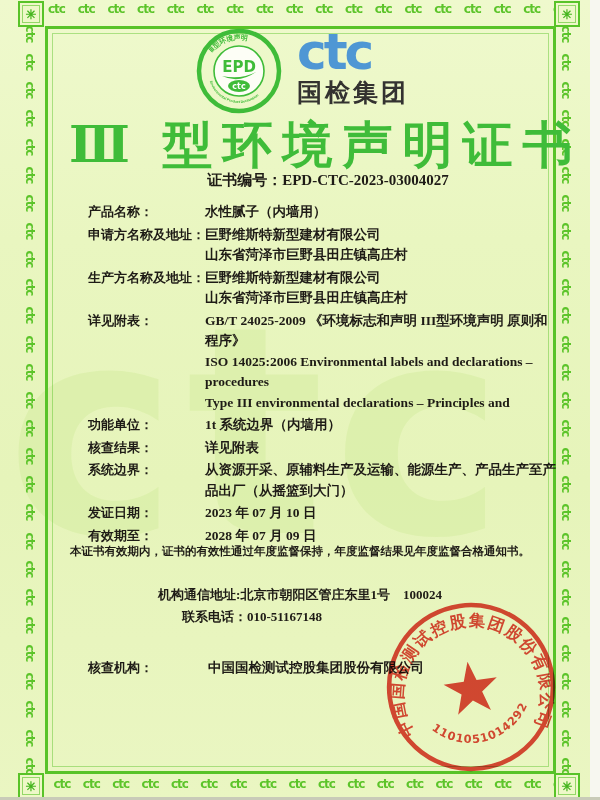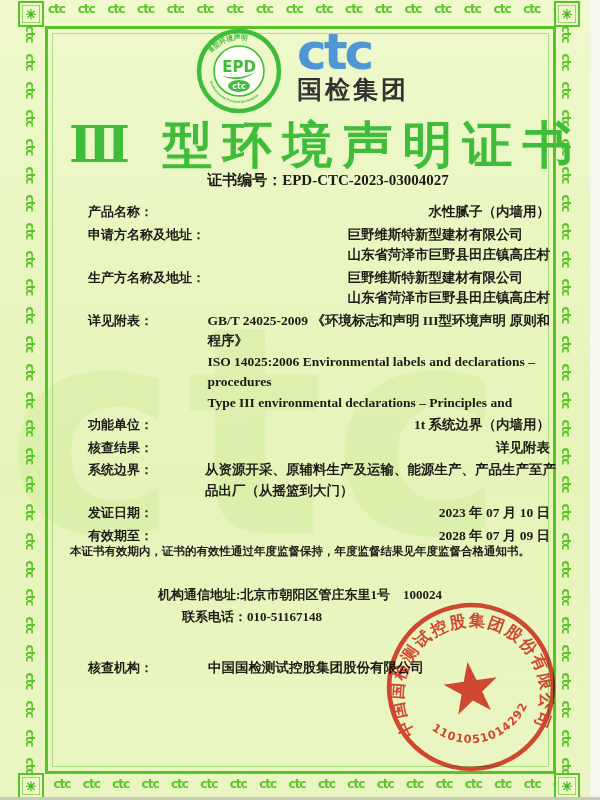--- a/index.html
+++ b/index.html
@@ -28,29 +28,29 @@
   .scan-bottom{position:absolute;left:0;bottom:0;width:100%;height:3px;background:#c9cbb8;z-index:6;}
   
   .watermark{position:absolute;left:6px;top:308px;z-index:1;
     font-family:"DejaVu Sans","Liberation Sans",sans-serif;font-weight:800;font-size:290px;line-height:250px;
     letter-spacing:8px;color:#d7eea4;opacity:.6;user-select:none;}
   
   .epd-logo{position:absolute;left:196px;top:28px;z-index:3;}
   .ctclogo{position:absolute;left:297px;top:26px;z-index:3;width:150px;text-align:left;}
   .ctclogo .mark{font-family:"DejaVu Sans","Liberation Sans",sans-serif;font-weight:800;font-size:50px;
     line-height:52px;color:#4f97d4;letter-spacing:-3px;}
-  .ctclogo .name{font-family:Liberation Mono, monospace;font-weight:900;font-size:25px;
+  .ctclogo .name{font-family:Liberation Sans, sans-serif;font-weight:900;font-size:25px;
     color:#333230;letter-spacing:3px;line-height:26px;margin-top:1px;}
   .title{position:absolute;left:45px;width:510px;top:112px;text-align:center;z-index:3;
     font-size:50px;font-weight:700;color:#3fbc39;letter-spacing:10px;white-space:nowrap;padding-left:24px;}
   .certline{position:absolute;left:45px;width:566px;top:171px;text-align:center;z-index:3;
     font-size:15px;font-weight:700;}
   
   .fields{position:absolute;left:88px;top:202px;width:462px;z-index:3;}
-  .frow{display:flex;margin-bottom:2px;justify-content:space-between;}
+  .frow{display:flex;margin-bottom:2px;}
   .flabel{width:117px;flex-shrink:0;font-size:13px;font-weight:700;line-height:20.5px;white-space:nowrap;}
   .fvalue{font-size:13.5px;font-weight:700;line-height:20.5px;}
   .fvalue .vline{white-space:nowrap;}
   
   .notice{position:absolute;left:55px;width:490px;top:544px;text-align:center;font-size:11.5px;font-weight:700;z-index:3;}
   .addr{position:absolute;left:45px;width:510px;top:586px;text-align:center;font-size:13px;font-weight:700;z-index:3;}
   .phone{position:absolute;left:45px;width:414px;top:608px;text-align:center;font-size:13px;font-weight:700;z-index:3;}
   .agency-row{position:absolute;left:88px;top:658px;z-index:3;display:flex;}
   .agency-row .flabel{width:120px;}
   .agency-row .fvalue{white-space:nowrap;}

